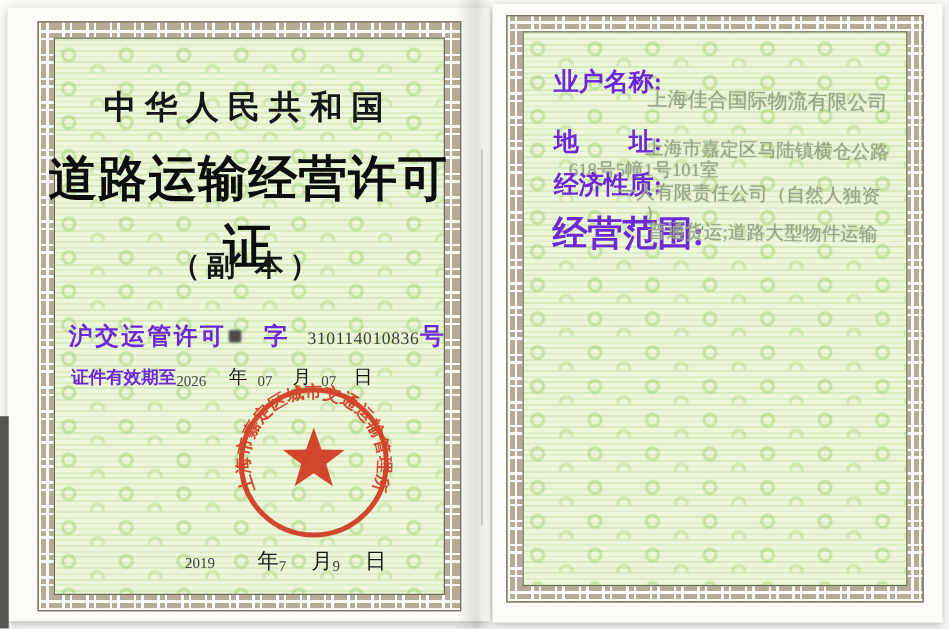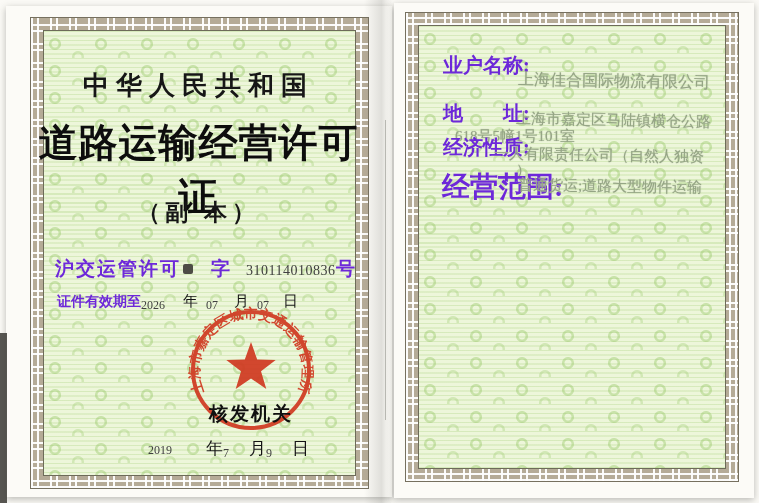--- a/index.html
+++ b/index.html
@@ -69,21 +69,20 @@
 
   <svg class="abs" style="left:186px;top:305px;opacity:.93;" width="130" height="130" viewBox="0 0 130 130">
     <circle cx="65" cy="65" r="58" fill="none" stroke="#d03a22" stroke-width="4"></circle>
     <path id="sealArc" d="M 17.9,87 A 52,52 0 1 1 112.1,87" fill="none"></path>
     <text class="seal-text" fill="#d03a22" font-size="13.5">
       <textPath href="#sealArc" textLength="208" lengthAdjust="spacing">上海市嘉定区城市交通运输管理所</textPath>
     </text>
     <polygon fill="#d03a22" points="65,37 71.2,54.5 89.7,55 75,66.2 80.3,84 65,73.5 49.7,84 55,66.2 40.3,55 58.8,54.5"></polygon>
   </svg>
 
-  <div class="abs ctr issuer" style="left:186px;top:401px;width:130px;">核发机关</div>
 
   <div class="abs" style="left:148px;top:437px;white-space:nowrap;">
     <span class="gray" style="font-size:12px;">2019</span>
     <span class="blk" style="font-size:17px;margin-left:30px;">年</span><span class="gray sub-num">7</span>
     <span class="blk" style="font-size:17px;margin-left:16px;">月</span><span class="gray sub-num">9</span>
     <span class="blk" style="font-size:17px;margin-left:16px;">日</span>
   </div>
 
   <div class="paper" style="left:394px;top:3px;width:360px;height:495px;">
     <div class="frame" style="left:11px;top:9px;width:332px;height:468px;"></div>

